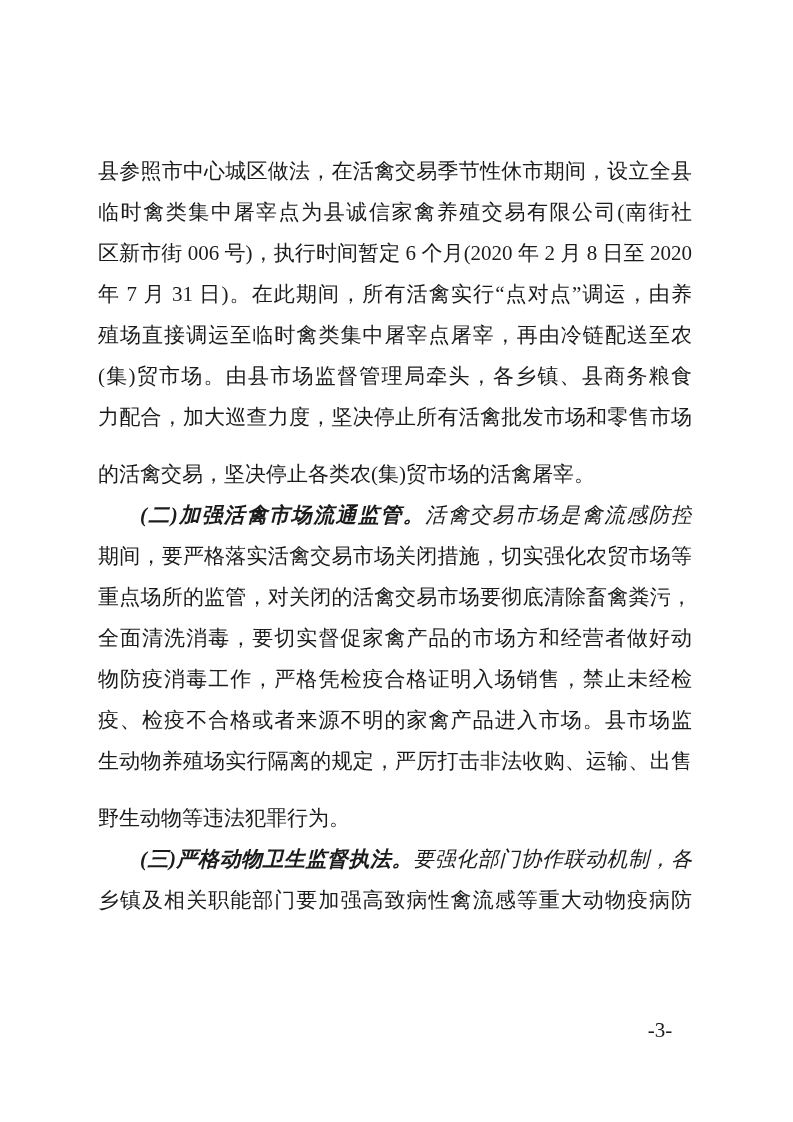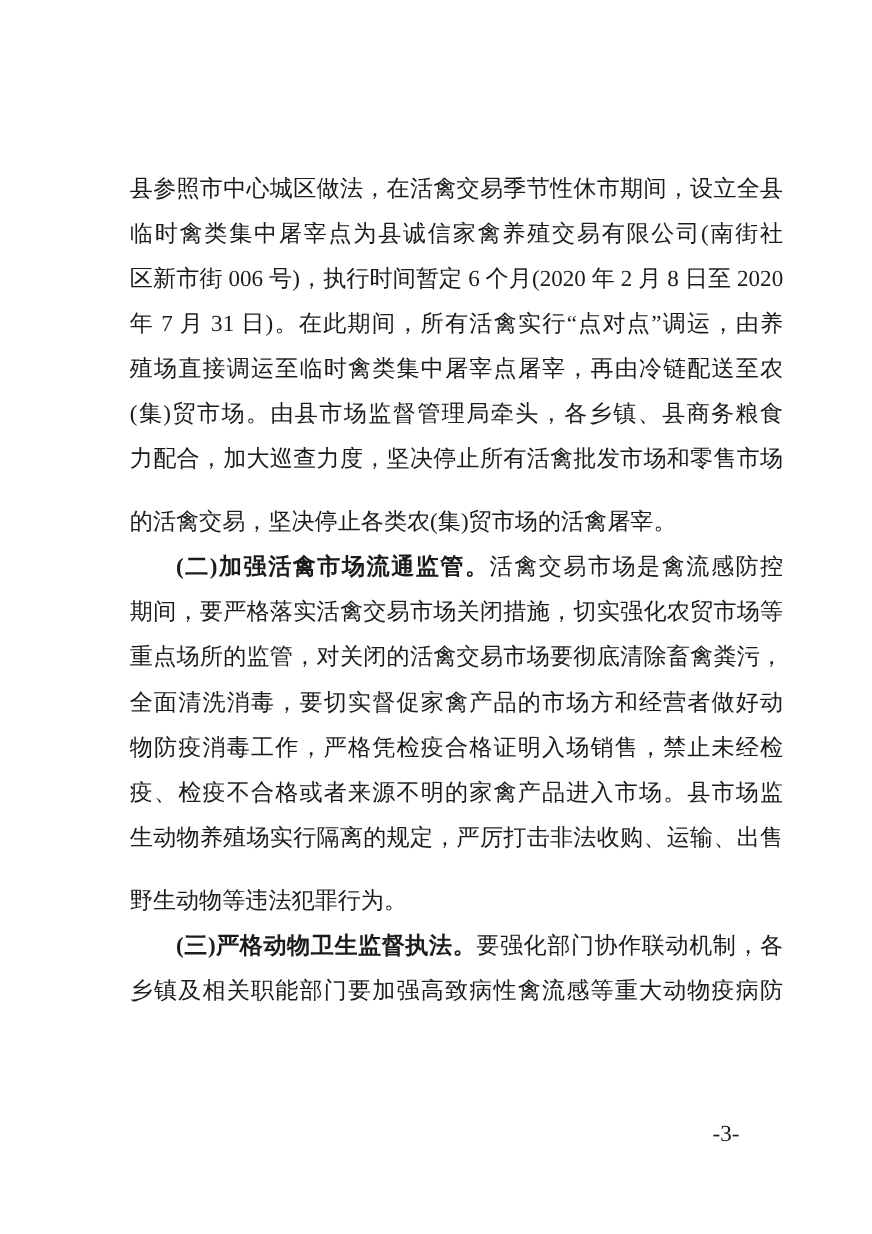--- a/index.html
+++ b/index.html
@@ -10,41 +10,42 @@
   .page {
     position: relative;
     width: 793px;
     height: 1122px;
     background: #ffffff;
     overflow: hidden;
     font-family: "Liberation Serif", "DejaVu Serif", serif;
   }
   .content {
     position: absolute;
-    left: 118px;
+    left: 98px;
     top: 151px;
     width: 594px;
   }
   .line {
     font-size: 21px;
     line-height: 41px;
     height: 41px;
     color: #1b1b1b;
     text-align: justify;
     text-align-last: justify;
     -moz-text-align-last: justify;
     overflow: hidden;
   }
   .line.last {
     text-align-last: left;
     margin-top: 16px;
     -moz-text-align-last: left;
   }
   .line.indent {
     text-indent: 2em;
+    font-style: italic;
   }
   .bold {
     font-weight: bold;
   }
   .page-number {
     position: absolute;
     left: 600px;
     top: 1010px;
     width: 120px;
     height: 41px;

